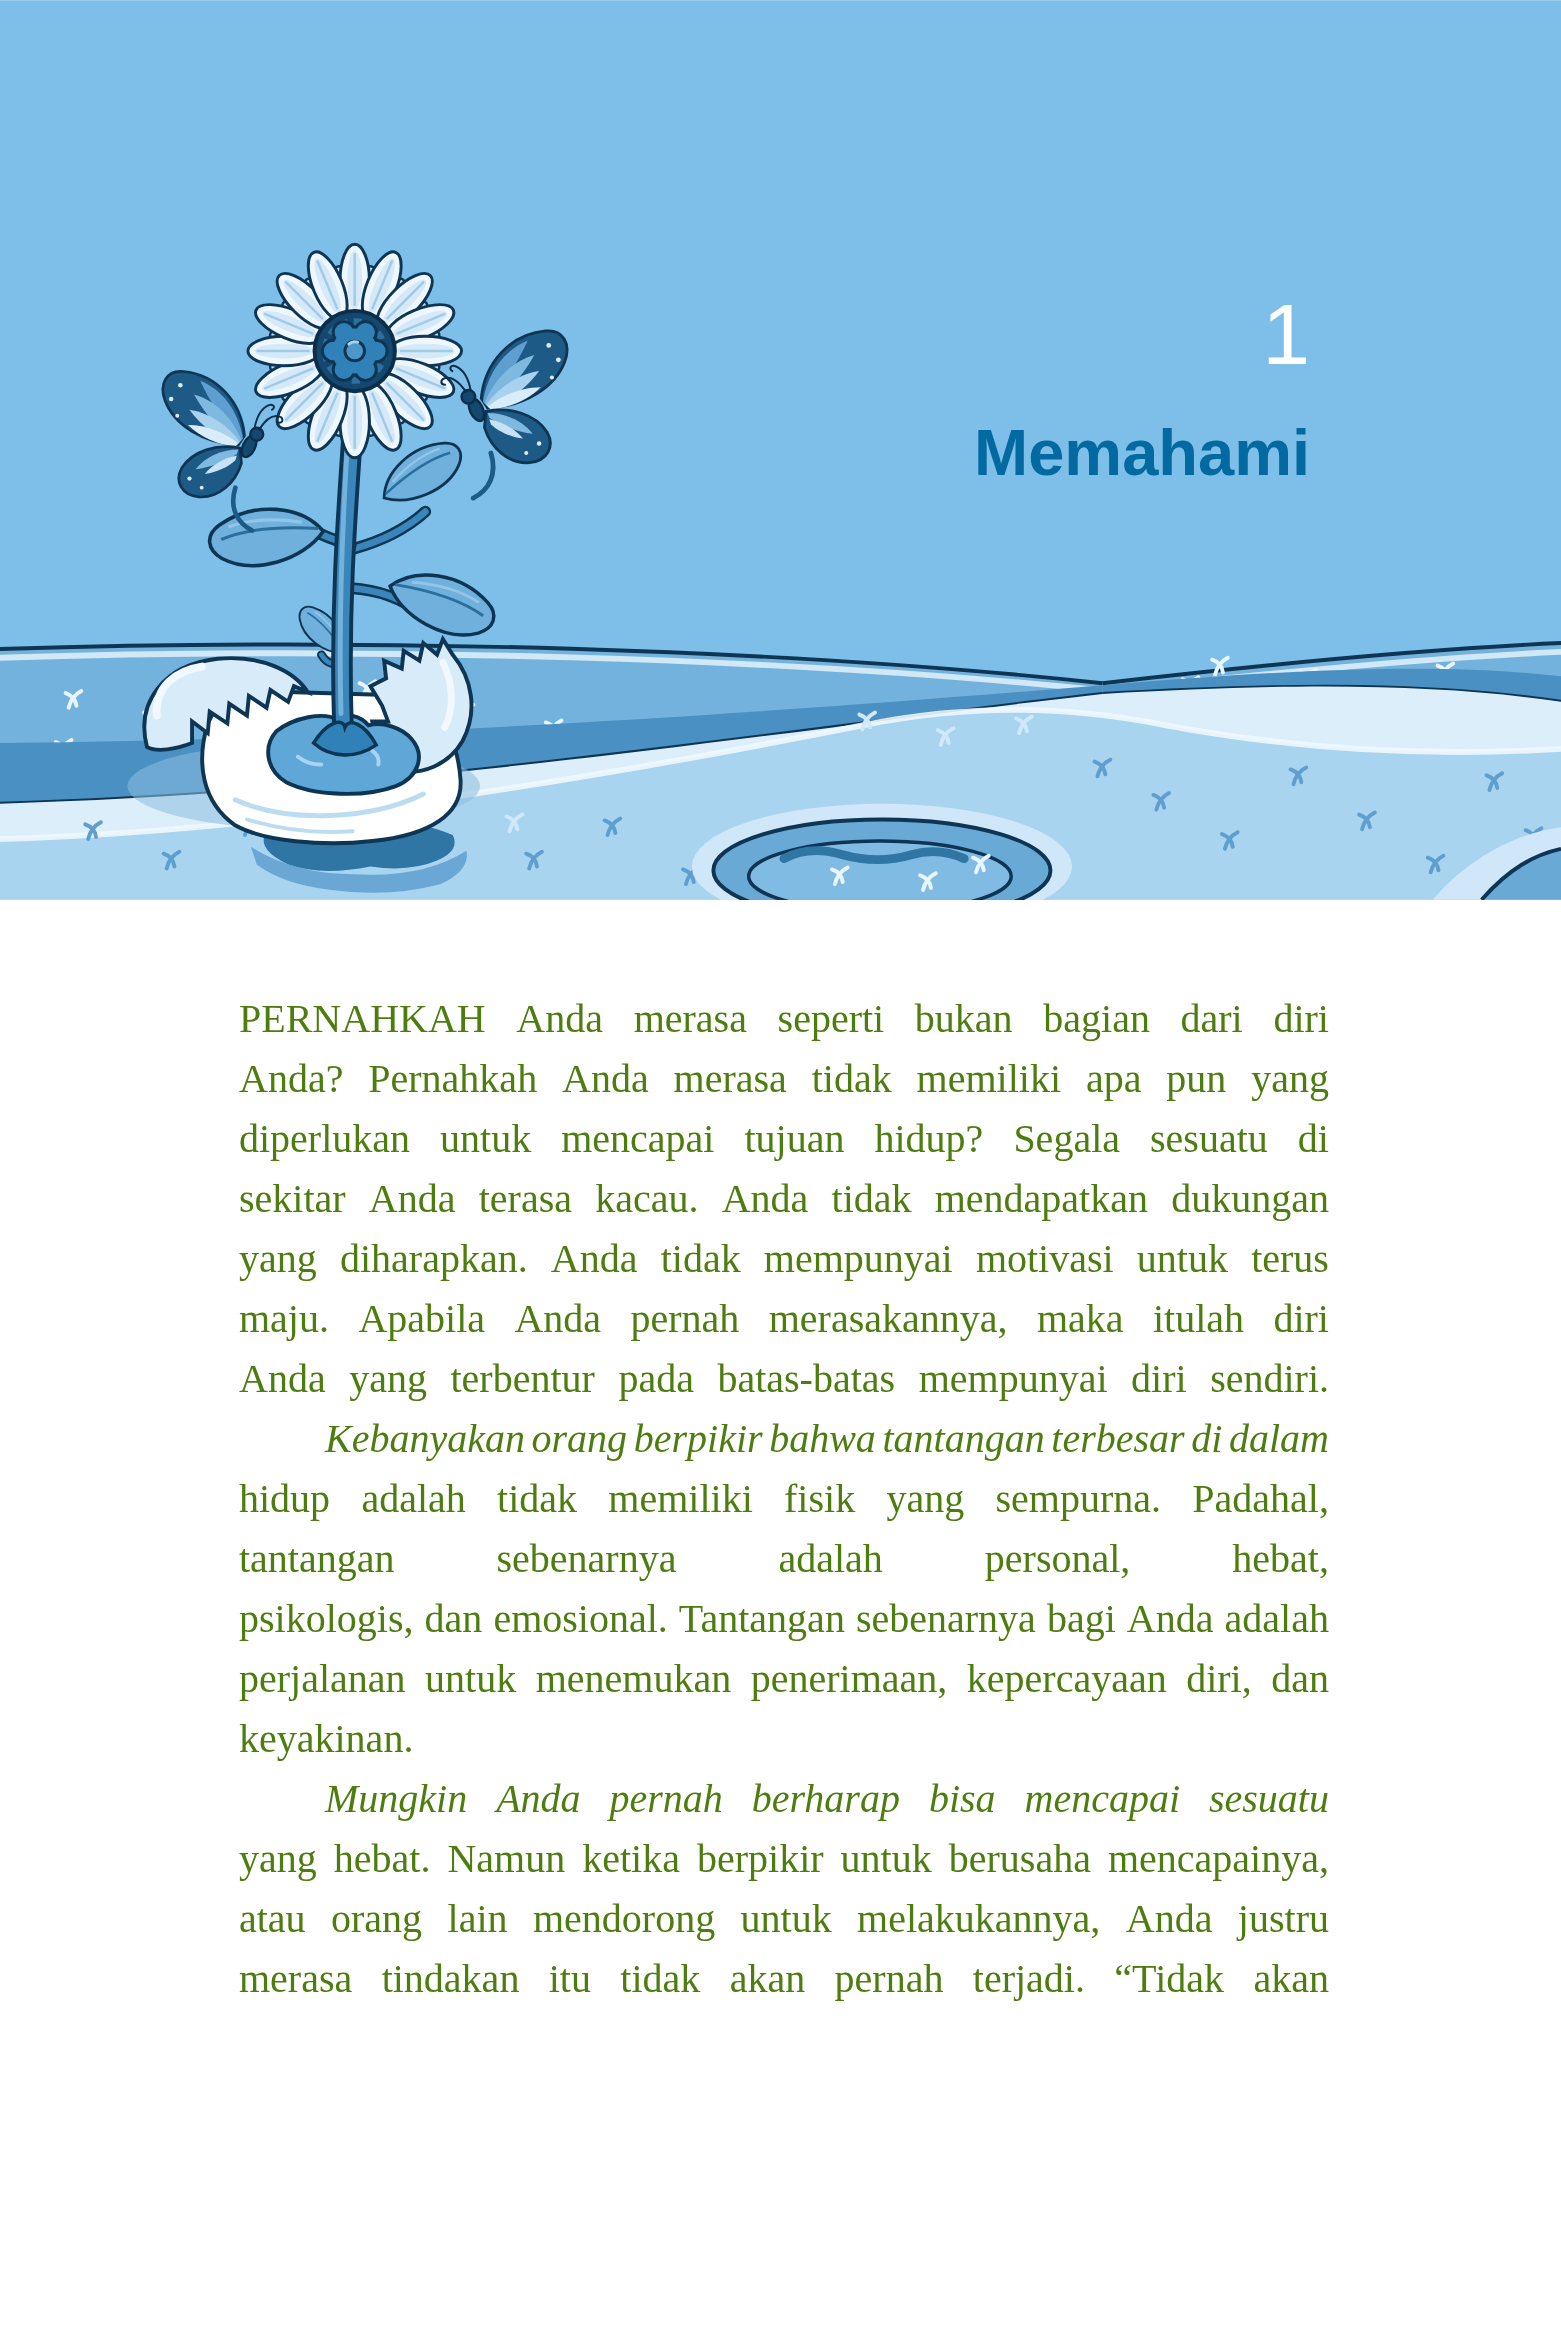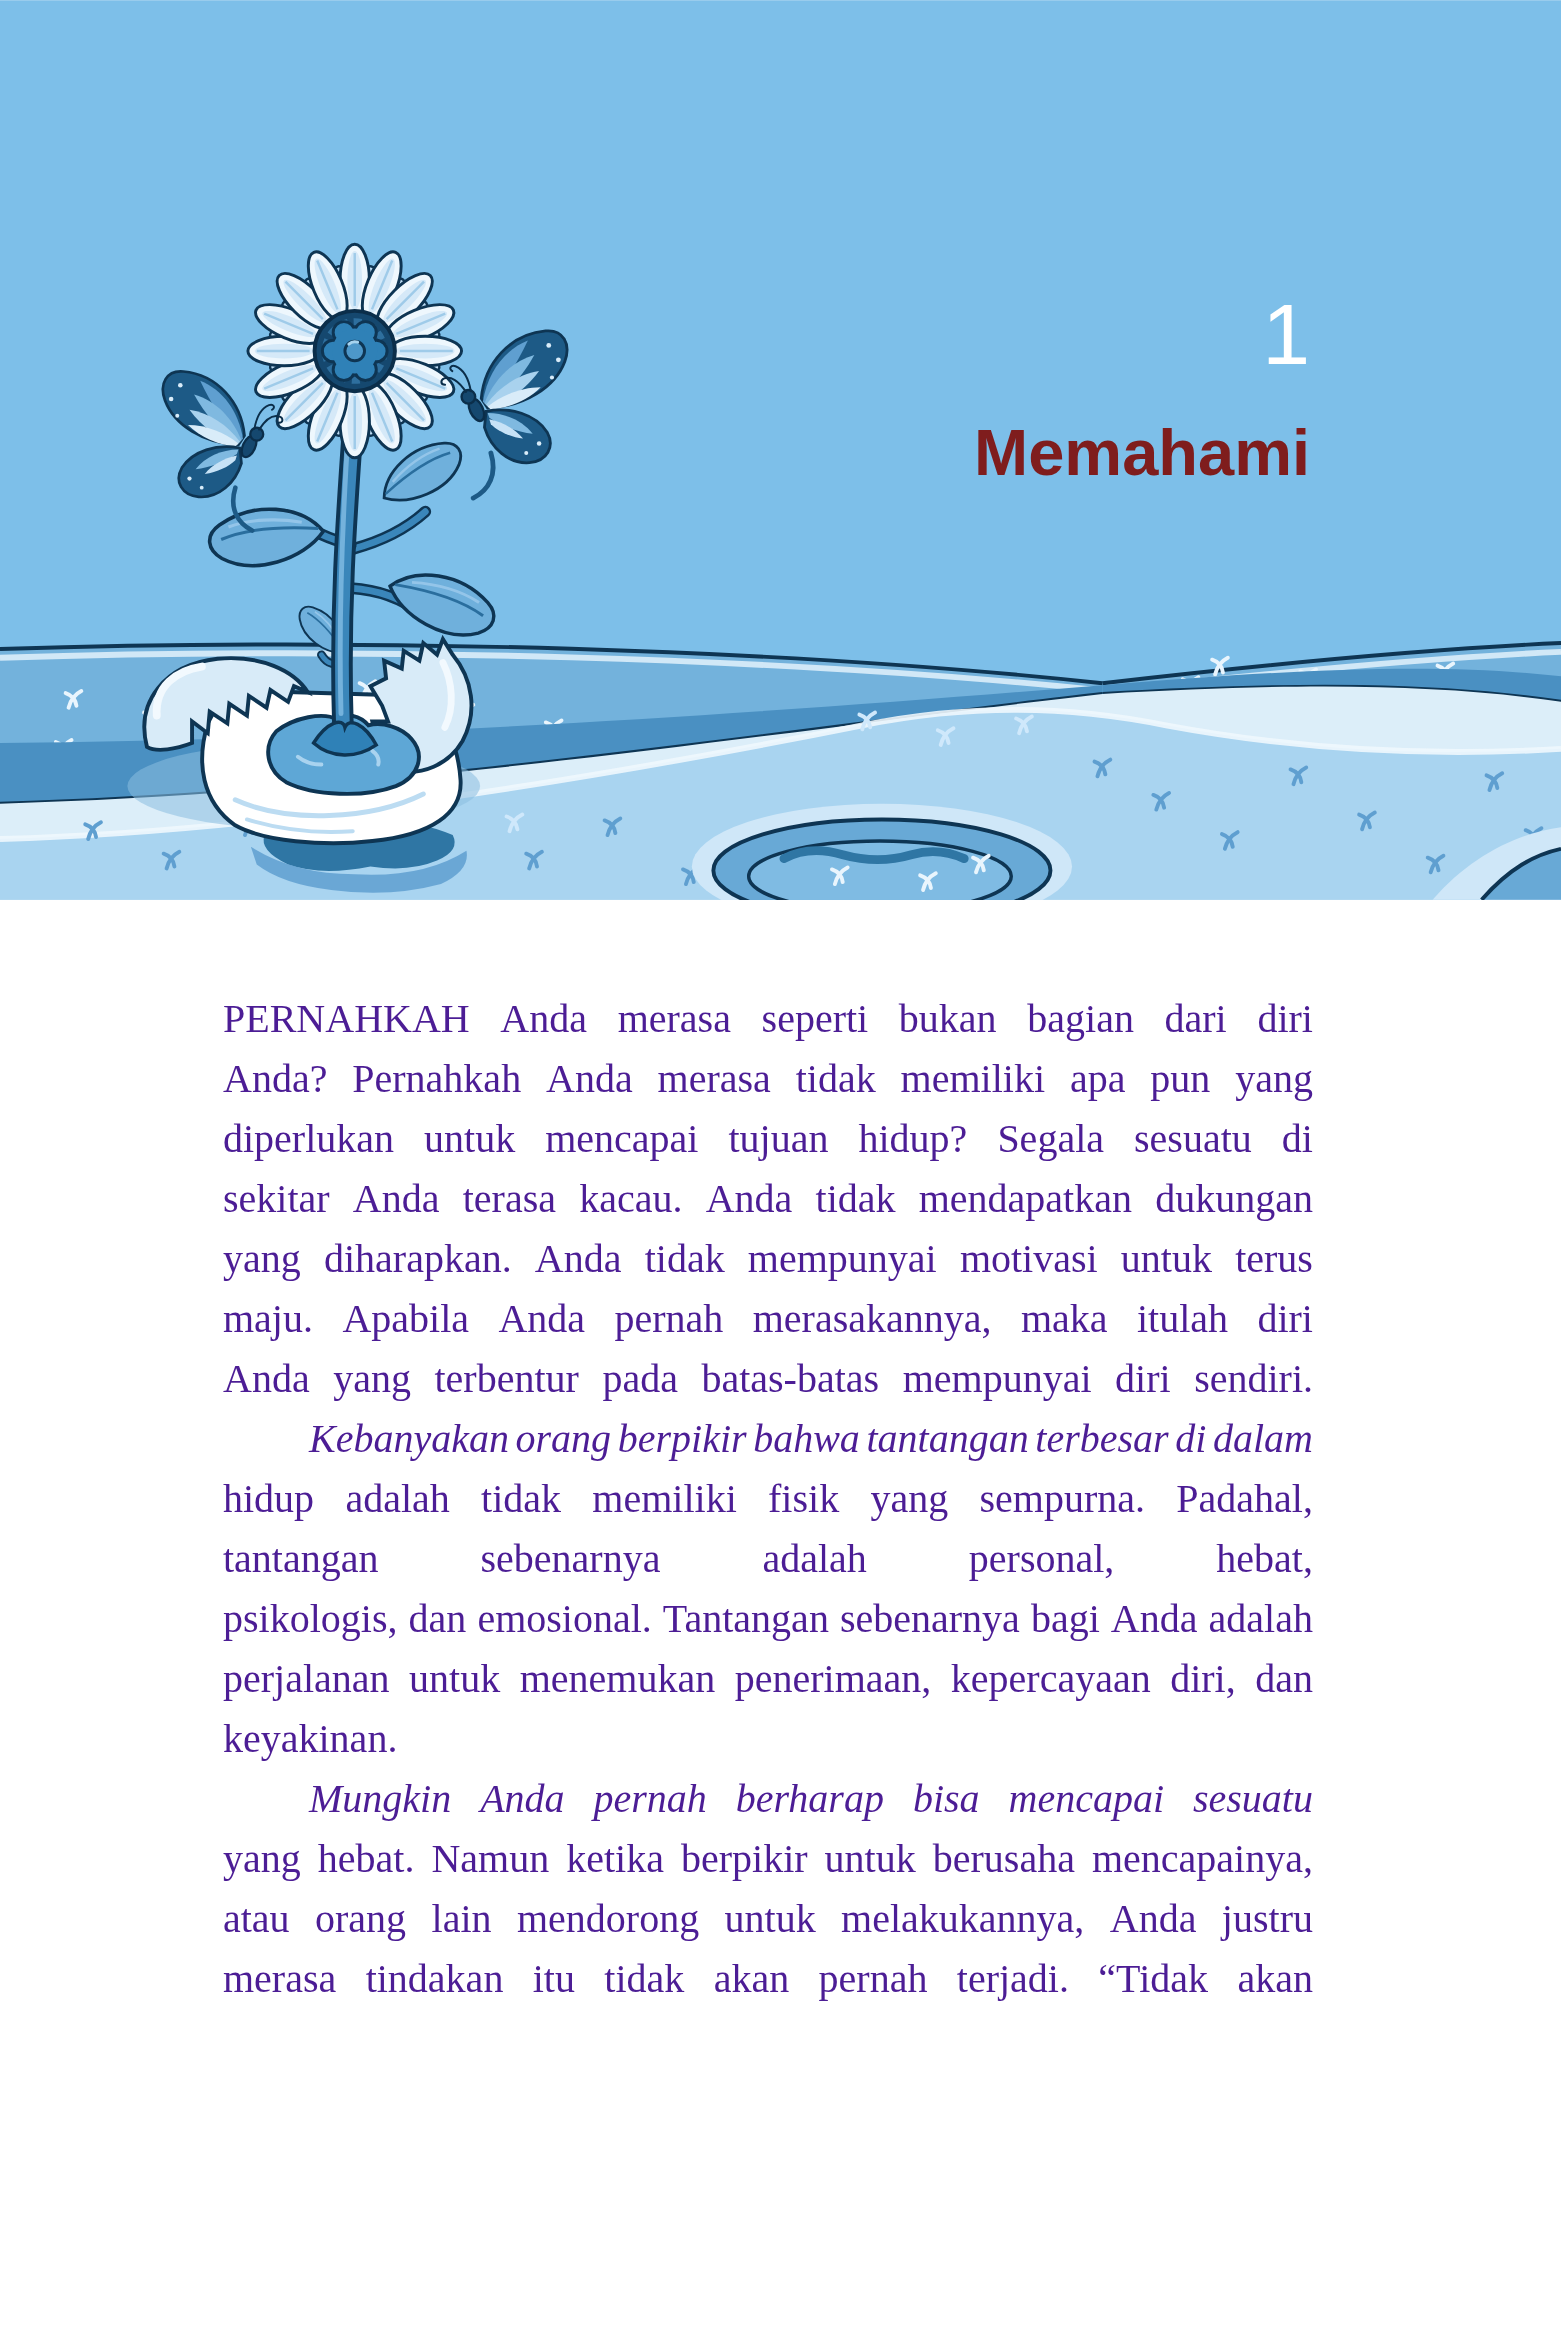--- a/index.html
+++ b/index.html
@@ -5,21 +5,21 @@
   html,body{margin:0;padding:0;background:#ffffff;}
   .page{position:relative;width:1561px;height:2343px;background:#ffffff;overflow:hidden;
         font-family:"Liberation Serif",serif;}
   
   .hero{position:absolute;top:0;left:0;width:1561px;height:900px;overflow:hidden;}
   .hero svg{display:block;}
   
   .chnum{position:absolute;top:291px;right:251px;color:#ffffff;
          font-family:"Liberation Sans",sans-serif;font-weight:400;
          font-size:86px;line-height:1;text-align:right;}
-  .chtitle{position:absolute;right:251px;color:#7f1d1d;white-space:nowrap;
+  .chtitle{position:absolute;right:251px;color:#0369a1;white-space:nowrap;
            font-family:"Liberation Sans",sans-serif;font-weight:700;
            font-size:65px;line-height:1;text-align:right;}
   .t1{top:420px;}
   .t2{top:519px;}
   
   .body-text{position:absolute;left:223px;top:989px;width:1090px;color:#1c1c1c;}
   .bline{height:60px;line-height:60px;font-size:40px;white-space:nowrap;}
   .bline.just{display:flex;justify-content:space-between;white-space:normal;}
   .bline.ind{padding-left:86px;font-style:italic;}
 </style>
@@ -243,21 +243,21 @@
       </g>
 
       <use href="#bfly" transform="translate(478,408) scale(0.82)"></use>
       <use href="#bfly" transform="translate(262,446) scale(-0.78,0.78)"></use>
     </svg>
 
     <div class="chnum">1</div>
     <div class="chtitle t1">Memahami</div>
   </div>
 
-  <div class="body-text" id="bodyText" style="color: #4c1d95;">
+  <div class="body-text" id="bodyText" style="color: #4d7c0f; margin-left: 16px;">
       <div class="bline just">
         <span>PERNAHKAH</span>
         <span>Anda</span>
         <span>merasa</span>
         <span>seperti</span>
         <span>bukan</span>
         <span>bagian</span>
         <span>dari</span>
         <span>diri</span>
       </div>

